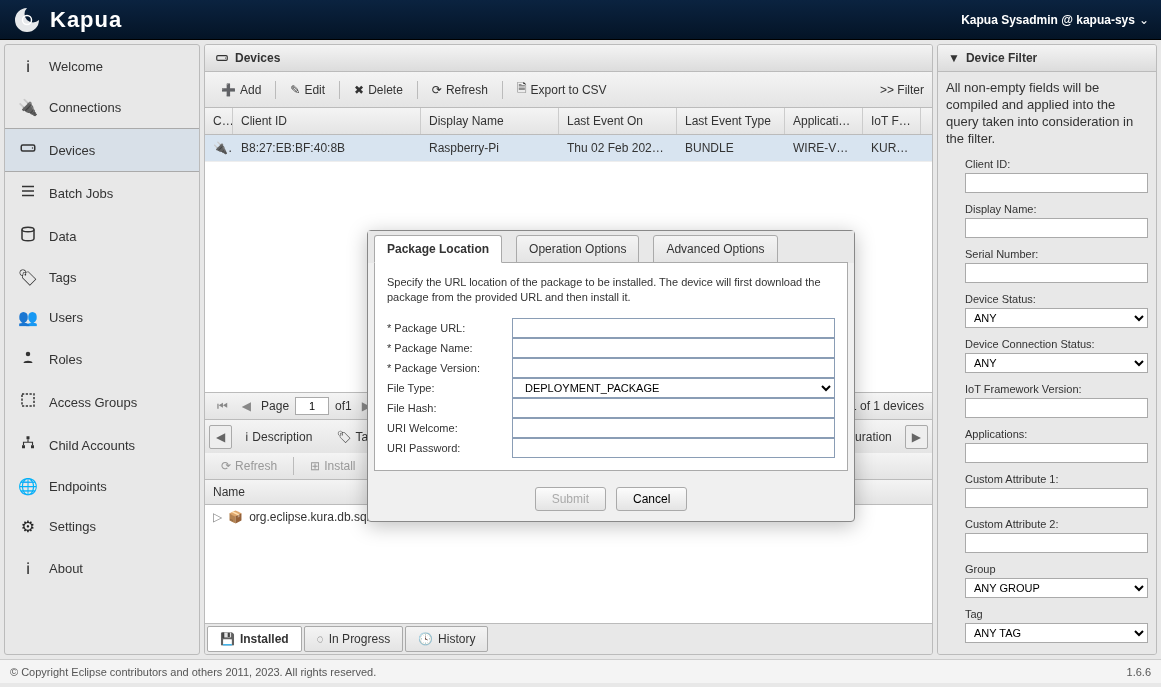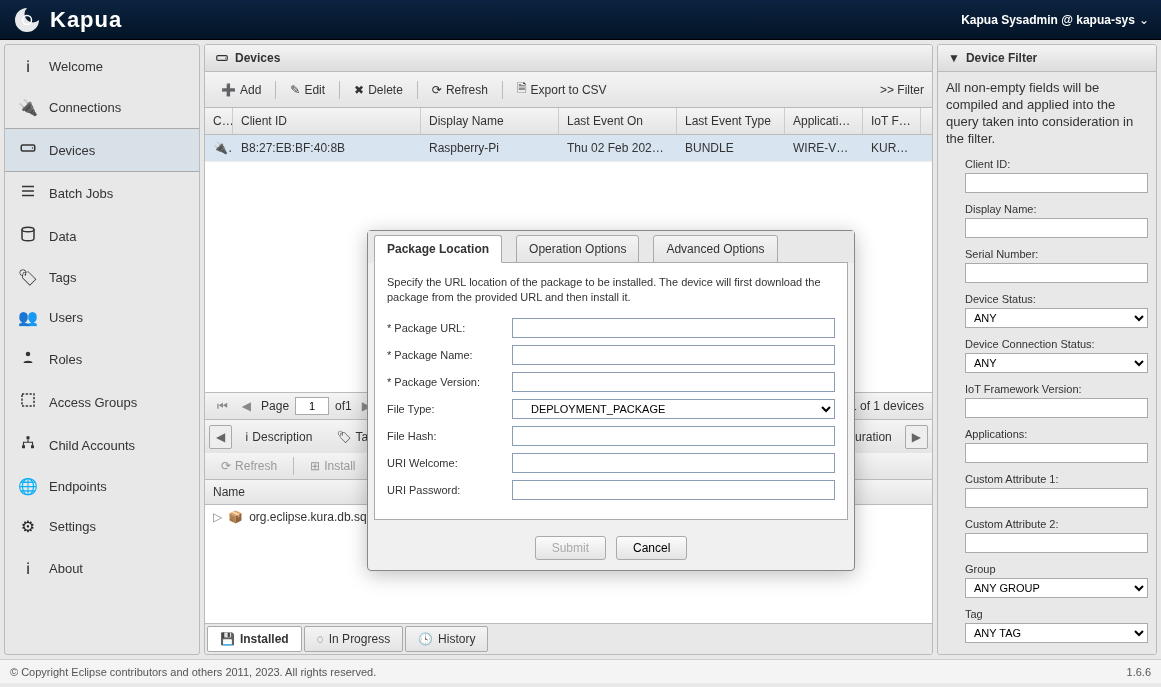--- a/index.html
+++ b/index.html
@@ -78,23 +78,23 @@
 
 
 .backdrop { position: absolute; top: 40px; left: 0; right: 0; bottom: 24px; }
 .dialog { position: absolute; left: 367px; top: 190px; width: 488px; background: #f0f0f0; border: 1px solid #888; border-radius: 4px; box-shadow: 0 4px 20px rgba(0,0,0,0.25); }
 .dialog-title { padding: 7px 10px; font-size: 12px; font-weight: bold; background: linear-gradient(#f8f8f8, #e0e0e0); border-bottom: 1px solid #bbb; border-radius: 4px 4px 0 0; color: #456; }
 .dialog-tabs { display: flex; padding: 4px 6px 0 6px; background: #e8e8e8; gap: 14px; }
 .dialog-tab { padding: 6px 12px; font-size: 12px; cursor: pointer; border: 1px solid #aaa; background: linear-gradient(#f4f4f4, #e4e4e4); border-radius: 3px 3px 0 0; position: relative; }
 .dialog-tab.active { background: #fff; font-weight: bold; border-bottom: 1px solid #fff; z-index: 2; }
 .dialog-body { background: #fff; border: 1px solid #aaa; margin: 0 6px 6px 6px; margin-top: -1px; padding: 12px; }
 .dialog-help { font-size: 11px; line-height: 1.4; margin-bottom: 12px; }
-.form-row { display: flex; align-items: center; margin-bottom: 7px; }
+.form-row { display: flex; align-items: center; }
 .form-row label { width: 125px; font-size: 11px; }
-.form-row input, .form-row select { flex: 1; height: 20px; border: 1px solid #8a9db5; font-size: 11px; padding: 0 14px; background: #fff; }
+.form-row input, .form-row select { flex: 1; height: 20px; border: 1px solid #8a9db5; font-size: 11px; padding: 0 8px; background: #fff; }
 .dialog-buttons { padding: 10px; display: flex; justify-content: center; gap: 10px; }
 .dbtn { padding: 4px 16px; border: 1px solid #aaa; background: linear-gradient(#fcfcfc, #e4e4e4); border-radius: 3px; cursor: pointer; font-size: 12px; }
 .dbtn.disabled { color: #aaa; cursor: default; }
 
 svg.icon-svg { width: 18px; height: 18px; fill: #333; }
 
 </style>
 </head>
 <body>
 

